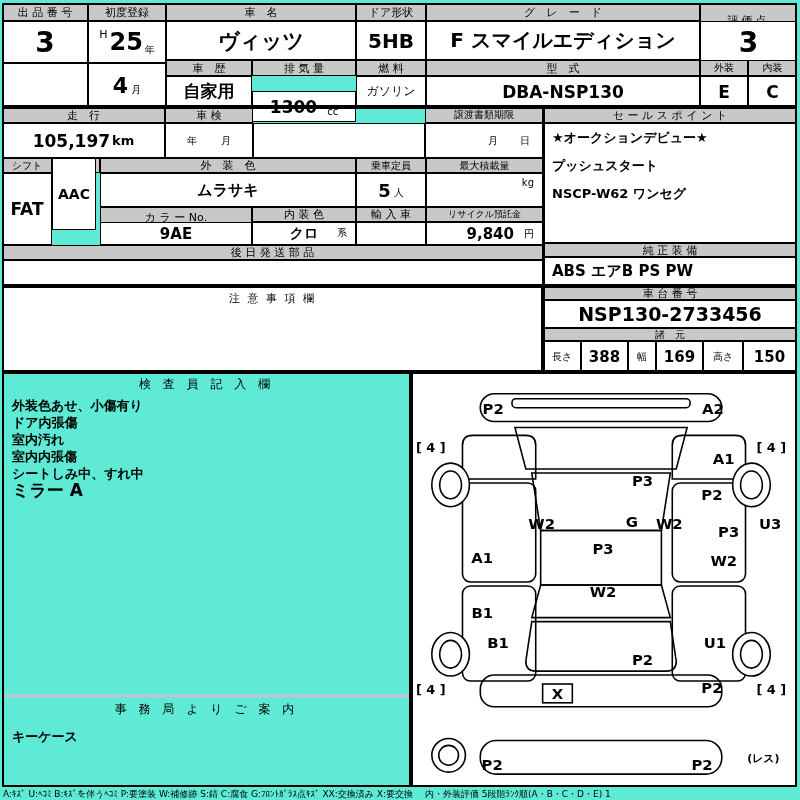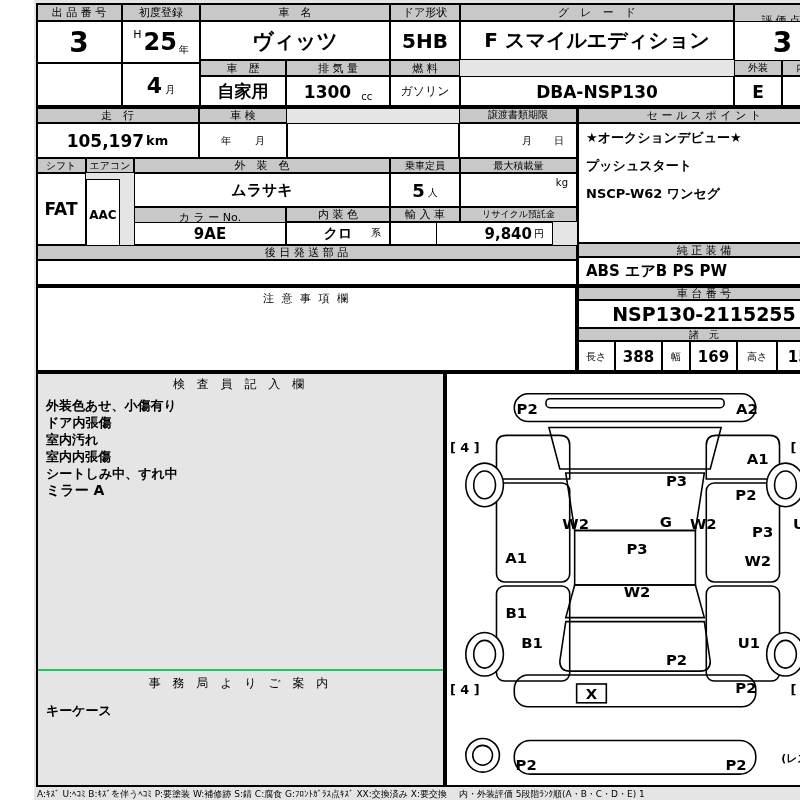--- a/index.html
+++ b/index.html
@@ -1,18 +1,18 @@
 <!DOCTYPE html>
 <html><head>
 <meta charset="utf-8">
 <style>
   * { margin:0; padding:0; box-sizing:border-box; }
   html,body { width:800px; height:800px; background:#fff; }
   body { font-family:"DejaVu Sans", sans-serif; color:#000; position:relative; }
-  .sheet { position:absolute; inset:0; background:#e5e5e5;margin-left:34px; }
+  .sheet { position:absolute; inset:0; background:#5eead4; }
   .c { position:absolute; border:1px solid #000; background:#fff;
        display:flex; align-items:center; justify-content:center; overflow:hidden; }
   .g { background:#c8c8c8; }
   .hd { font-size:11px; }
   .b  { font-weight:bold; }
   .left { justify-content:flex-start; }
   .col { flex-direction:column; align-items:flex-start; justify-content:flex-start; }
   .frame { position:absolute; border:2px solid #000; background:transparent; pointer-events:none; z-index:6; }
   .hline { position:absolute; background:#000; z-index:5; }
   .nb { border:none; background:transparent; }
@@ -47,28 +47,29 @@
   <div class="c g hd" style="left:426px;top:3px;width:274px;height:18px">グ　レ　ー　ド</div>
   <div class="c b" style="left:426px;top:21px;width:274px;height:39px;font-size:20px">F スマイルエディション</div>
 
   <div class="c g hd" style="left:700px;top:3px;width:97px;height:34px;letter-spacing:3px">評価点</div>
   <div class="c b" style="left:700px;top:21px;width:97px;height:42px;font-size:28px">3</div>
 
   <div class="c g hd" style="left:166px;top:60px;width:86px;height:16px">車　歴</div>
   <div class="c b" style="left:166px;top:76px;width:86px;height:31px;font-size:17px">自家用</div>
 
   <div class="c g hd" style="left:252px;top:60px;width:104px;height:16px">排 気 量</div>
-  <div class="c" style="left:252px;top:76px;width:104px;height:31px;gap:10px">
+  <div class="c" style="left:252px;top:91px;width:104px;height:31px;gap:10px">
     <span class="b" style="font-size:17px">1300</span>
     <span style="font-size:10px;align-self:flex-end;margin-bottom:4px">cc</span>
   </div>
 
   <div class="c g hd" style="left:356px;top:60px;width:70px;height:16px">燃 料</div>
   <div class="c" style="left:356px;top:76px;width:70px;height:31px;font-size:12px">ガソリン</div>
 
+  <div class="c g hd" style="left:426px;top:60px;width:274px;height:16px">型　式</div>
   <div class="c b" style="left:426px;top:76px;width:274px;height:31px;font-size:17px">DBA-NSP130</div>
 
   <div class="c g" style="left:700px;top:60px;width:48px;height:16px;font-size:10px">外装</div>
   <div class="c g" style="left:748px;top:60px;width:49px;height:16px;font-size:10px">内装</div>
   <div class="c b" style="left:700px;top:76px;width:48px;height:31px;font-size:17px">E</div>
   <div class="c b" style="left:748px;top:76px;width:49px;height:31px;font-size:17px">C</div>
 
   <div class="c g hd" style="left:2px;top:107px;width:163px;height:16px">走　行</div>
   <div class="c" style="left:2px;top:123px;width:163px;height:35px;gap:2px">
     <span class="b" style="font-size:17px">105,197</span>
@@ -92,21 +93,21 @@
   <div class="c g hd" style="left:543px;top:107px;width:254px;height:16px">セ ー ル ス ポ イ ン ト</div>
   <div class="c col" style="left:543px;top:123px;width:254px;height:120px;padding:5px 8px">
     <div class="b" style="font-size:13px;margin-bottom:10px">★オークションデビュー★</div>
     <div class="b" style="font-size:13px;margin-bottom:10px">プッシュスタート</div>
     <div class="b" style="font-size:13px">NSCP-W62 ワンセグ</div>
   </div>
 
   <div class="c g" style="left:2px;top:158px;width:50px;height:15px;font-size:10px">シフト</div>
   <div class="c g" style="left:52px;top:158px;width:48px;height:15px;font-size:10px">エアコン</div>
   <div class="c b" style="left:2px;top:173px;width:50px;height:72px;font-size:17px">FAT</div>
-  <div class="c b" style="left:52px;top:179px;width:34px;height:72px;font-size:12px">AAC</div>
+  <div class="c b" style="left:52px;top:158px;width:44px;height:72px;font-size:14px">AAC</div>
 
   <div class="c g hd" style="left:100px;top:158px;width:256px;height:15px">外　装　色</div>
   <div class="c b" style="left:100px;top:173px;width:256px;height:34px;font-size:15px">ムラサキ</div>
 
   <div class="c g" style="left:356px;top:158px;width:70px;height:15px;font-size:10px">乗車定員</div>
   <div class="c" style="left:356px;top:173px;width:70px;height:34px;gap:3px">
     <span class="b" style="font-size:18px">5</span>
     <span style="font-size:10px;align-self:flex-end;margin-bottom:6px">人</span>
   </div>
 
@@ -121,57 +122,57 @@
   <div class="c g hd" style="left:252px;top:207px;width:104px;height:15px">内 装 色</div>
   <div class="c" style="left:252px;top:222px;width:104px;height:23px">
     <span class="b" style="font-size:14px">クロ</span>
     <span style="font-size:10px;position:absolute;right:8px;bottom:4px">系</span>
   </div>
 
   <div class="c g hd" style="left:356px;top:207px;width:70px;height:15px">輸 入 車</div>
   <div class="c" style="left:356px;top:222px;width:70px;height:23px"></div>
 
   <div class="c g" style="left:426px;top:207px;width:117px;height:15px;font-size:9px">リサイクル預託金</div>
-  <div class="c" style="left:402px;top:222px;width:117px;height:23px;justify-content:flex-end;padding-right:8px;gap:2px">
+  <div class="c" style="left:426px;top:222px;width:117px;height:23px;justify-content:flex-end;padding-right:8px;gap:10px">
     <span class="b" style="font-size:15px">9,840</span>
     <span style="font-size:10px;align-self:flex-end;margin-bottom:3px">円</span>
   </div>
 
   <div class="c g hd" style="left:2px;top:245px;width:541px;height:15px">後 日 発 送 部 品</div>
   <div class="c" style="left:2px;top:260px;width:541px;height:26px"></div>
 
   <div class="c g hd" style="left:543px;top:243px;width:254px;height:14px">純 正 装 備</div>
   <div class="c b left" style="left:543px;top:257px;width:254px;height:29px;font-size:15px;padding-left:8px">ABS エアB PS PW</div>
 
   <div class="c" style="left:2px;top:286px;width:541px;height:86px;align-items:flex-start">
     <span style="font-size:11px;margin-top:4px;letter-spacing:2px">注 意 事 項 欄</span>
   </div>
 
   <div class="c g hd" style="left:543px;top:286px;width:254px;height:14px">車 台 番 号</div>
-  <div class="c b" style="left:543px;top:300px;width:254px;height:28px;font-size:19px">NSP130-2115255</div>
+  <div class="c b" style="left:543px;top:300px;width:254px;height:28px;font-size:19px">NSP130-2733456</div>
 
   <div class="c g" style="left:543px;top:328px;width:254px;height:13px;font-size:10px">諸　元</div>
   <div class="c" style="left:543px;top:341px;width:38px;height:31px;font-size:10px">長さ</div>
   <div class="c b" style="left:581px;top:341px;width:47px;height:31px;font-size:15px">388</div>
   <div class="c" style="left:628px;top:341px;width:28px;height:31px;font-size:10px">幅</div>
   <div class="c b" style="left:656px;top:341px;width:47px;height:31px;font-size:15px">169</div>
   <div class="c" style="left:703px;top:341px;width:40px;height:31px;font-size:10px">高さ</div>
   <div class="c b" style="left:743px;top:341px;width:53px;height:31px;font-size:15px">150</div>
 
   <div class="c nb" style="left:2px;top:375px;width:409px;height:18px;font-size:12px;letter-spacing:4px;border:none">検 査 員 記 入 欄</div>
   <div style="position:absolute;left:12px;top:397px;width:390px;height:290px">
     <div class="b" style="font-size:13px;line-height:17px">外装色あせ、小傷有り</div>
     <div class="b" style="font-size:13px;line-height:17px">ドア内張傷</div>
     <div class="b" style="font-size:13px;line-height:17px">室内汚れ</div>
     <div class="b" style="font-size:13px;line-height:17px">室内内張傷</div>
     <div class="b" style="font-size:13px;line-height:17px">シートしみ中、すれ中</div>
-    <div class="b" style="font-size:14px;line-height:17px">ミラー A</div>
-  </div>
-
-  <div style="position:absolute;left:2px;top:669px;width:409px;height:80px;border-top:2px solid #22c55e;z-index:5">
+    <div class="b" style="font-size:17px;line-height:17px">ミラー A</div>
+  </div>
+
+  <div style="position:absolute;left:2px;top:695px;width:409px;height:80px;border-top:2px solid #f9a8d4;z-index:5">
     <div style="text-align:center;font-size:12px;letter-spacing:4px;margin-top:4px">事 務 局 よ り ご 案 内</div>
     <div class="b" style="font-size:13px;padding-left:10px;margin-top:10px">キーケース</div>
   </div>
 
   <div style="position:absolute;left:411px;top:372px;width:386px;height:415px;border:2px solid #000;background:#fff">
     <svg id="car-svg" width="382" height="411" viewBox="0 0 386 415" preserveAspectRatio="none">
       <g fill="none" stroke="#000" stroke-width="1.6">
 
         <rect x="68" y="20" width="244" height="28" rx="14"></rect>
         <rect x="100" y="25" width="180" height="9" rx="4"></rect>

